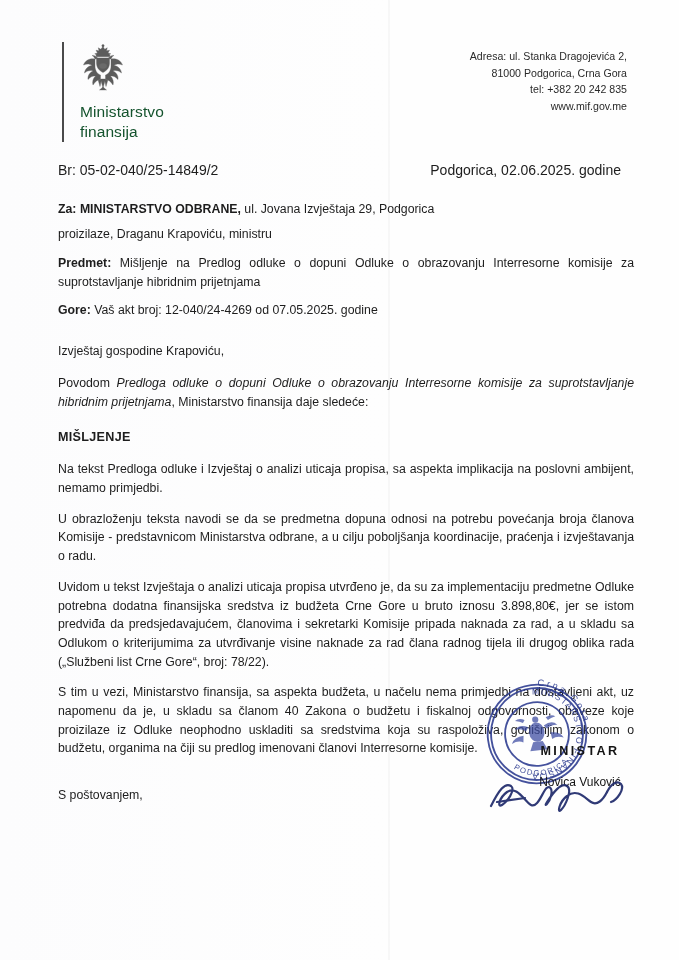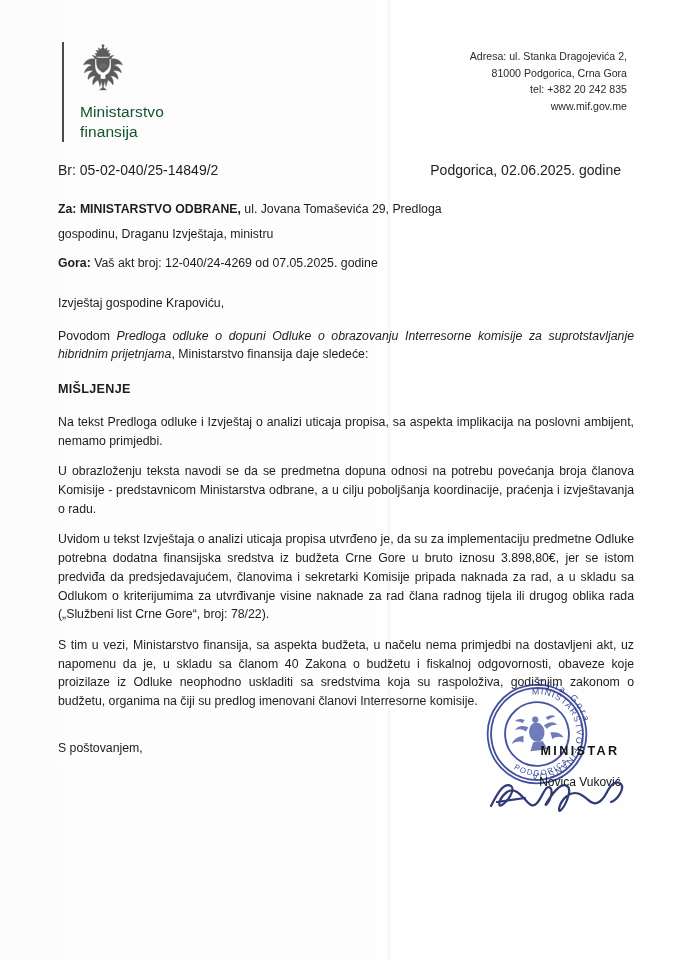--- a/index.html
+++ b/index.html
@@ -209,26 +209,27 @@
     <div>www.mif.gov.me</div>
   </div>
 
   <div class="meta-row">
     <span>Br: 05-02-040/25-14849/2</span>
     <span class="meta-date">Podgorica, 02.06.2025. godine</span>
   </div>
 
   <div class="content">
 
-    <p class="ln"><b>Za:</b><span>&nbsp;</span><b>MINISTARSTVO ODBRANE,</b><span> ul. Jovana Tomaševića 29, Predloga</span></p>
-
-    <p class="ln" style="margin-bottom:10px;">gospodinu, Draganu Izvještaja, ministru</p>
-
-
-    <p class="ln" style="margin-top:10px;"><b>Gora:</b><span> Vaš akt broj: 12-040/24-4269 od 07.05.2025. godine</span></p>
+    <p class="ln"><b>Za:</b><span>&nbsp;</span><b>MINISTARSTVO ODBRANE,</b><span> ul. Jovana Izvještaja 29, Podgorica</span></p>
+
+    <p class="ln" style="margin-bottom:10px;">proizilaze, Draganu Krapoviću, ministru</p>
+
+    <p class="para tight"><b>Predmet:</b><span> Mišljenje na Predlog odluke o dopuni Odluke o obrazovanju Interresorne komisije za suprotstavljanje hibridnim prijetnjama</span></p>
+
+    <p class="ln" style="margin-top:10px;"><b>Gore:</b><span> Vaš akt broj: 12-040/24-4269 od 07.05.2025. godine</span></p>
 
     <p class="ln" style="margin-top:22px;margin-bottom:14px;">Izvještaj gospodine Krapoviću,</p>
 
     <p class="para"><span>Povodom </span><span class="ital">Predloga odluke o dopuni Odluke o obrazovanju Interresorne komisije za suprotstavljanje hibridnim prijetnjama</span><span>, Ministarstvo finansija daje sledeće:</span></p>
 
     <div class="heading">MIŠLJENJE</div>
 
     <p class="para">Na tekst Predloga odluke i Izvještaj o analizi uticaja propisa, sa aspekta implikacija na poslovni ambijent, nemamo primjedbi.</p>
     <p class="para">U obrazloženju teksta navodi se da se predmetna dopuna odnosi na potrebu povećanja broja članova Komisije - predstavnicom Ministarstva odbrane, a u cilju poboljšanja koordinacije, praćenja i izvještavanja o radu.</p>
     <p class="para">Uvidom u tekst Izvještaja o analizi uticaja propisa utvrđeno je, da su za implementaciju predmetne Odluke potrebna dodatna finansijska sredstva iz budžeta Crne Gore u bruto iznosu 3.898,80€, jer se istom predviđa da predsjedavajućem, članovima i sekretarki Komisije pripada naknada za rad, a u skladu sa Odlukom o kriterijumima za utvrđivanje visine naknade za rad člana radnog tijela ili drugog oblika rada  („Službeni list Crne Gore“, broj: 78/22).</p>

